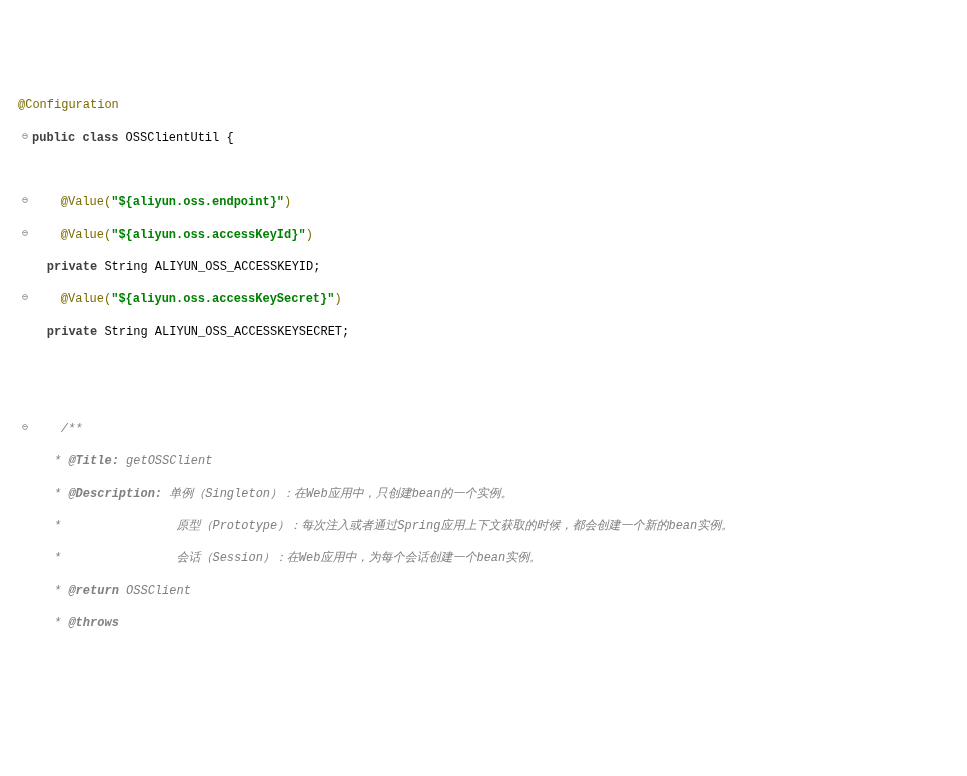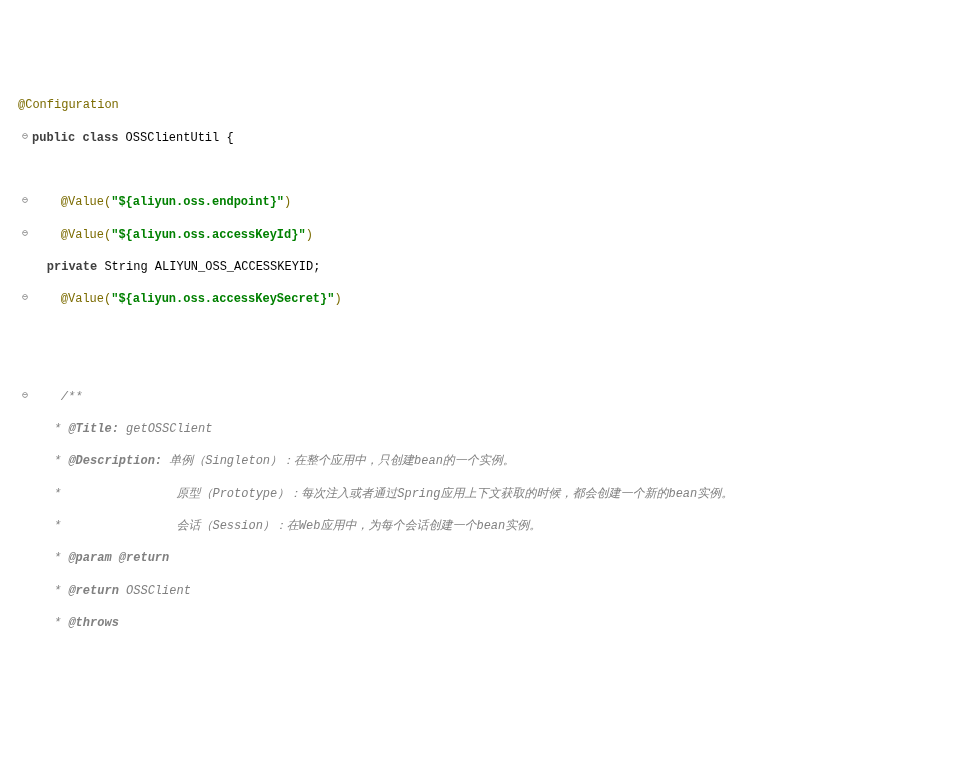--- a/index.html
+++ b/index.html
@@ -37,28 +37,28 @@
 
 <div class="editor">
 <div class="code">
 <div class="line"><span class="annot">@Configuration</span></div>
 <div class="line"><span class="fold">⊖</span><span class="kw">public class</span><span> OSSClientUtil {</span></div>
 <div class="line"> </div>
 <div class="line"><span class="fold">⊖</span><span class="annot">    @Value(</span><span class="str">"${aliyun.oss.endpoint}"</span><span class="annot">)</span></div>
 <div class="line"><span class="fold">⊖</span><span class="annot">    @Value(</span><span class="str">"${aliyun.oss.accessKeyId}"</span><span class="annot">)</span></div>
 <div class="line"><span class="kw">    private</span><span> String ALIYUN_OSS_ACCESSKEYID;</span></div>
 <div class="line"><span class="fold">⊖</span><span class="annot">    @Value(</span><span class="str">"${aliyun.oss.accessKeySecret}"</span><span class="annot">)</span></div>
+<div class="line"><span class="kw">    private</span><span> String ALIYUN_OSS_ACCESSKEYSECRET;</span></div>
 <div class="line"> </div>
 <div class="line"> </div>
 <div class="line"><span class="fold">⊖</span><span class="doccom">    /**</span></div>
 <div class="line"><span class="doccom">     * </span><span class="doctag">@Title:</span><span class="doccom"> getOSSClient</span></div>
-<div class="line"><span class="doccom">     * </span><span class="doctag">@Description:</span><span class="doccom"> 单例（Singleton）：在整个应用中，只创建bean的一个实例。</span></div>
+<div class="line"><span class="doccom">     * </span><span class="doctag">@Description:</span><span class="doccom"> 单例（Singleton）：在Web应用中，只创建bean的一个实例。</span></div>
 <div class="line"><span class="doccom">     *                原型（Prototype）：每次注入或者通过Spring应用上下文获取的时候，都会创建一个新的bean实例。</span></div>
 <div class="line"><span class="doccom">     *                会话（Session）：在Web应用中，为每个会话创建一个bean实例。</span></div>
-<div class="line"><span class="doccom">     * </span><span class="doctag">@param</span><span class="doccom"> </span><span class="doctag">@return</span></div>
 <div class="line"><span class="doccom">     * </span><span class="doctag">@return</span><span class="doccom"> OSSClient</span></div>
 <div class="line"><span class="doccom">     * </span><span class="doctag">@throws</span></div>
 
 
 
 
 
 
 
 

